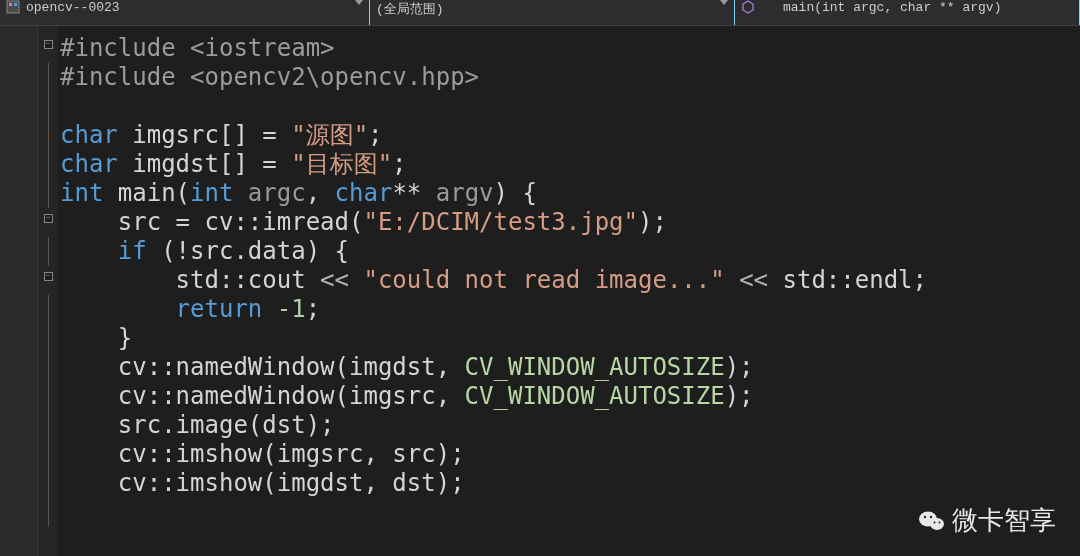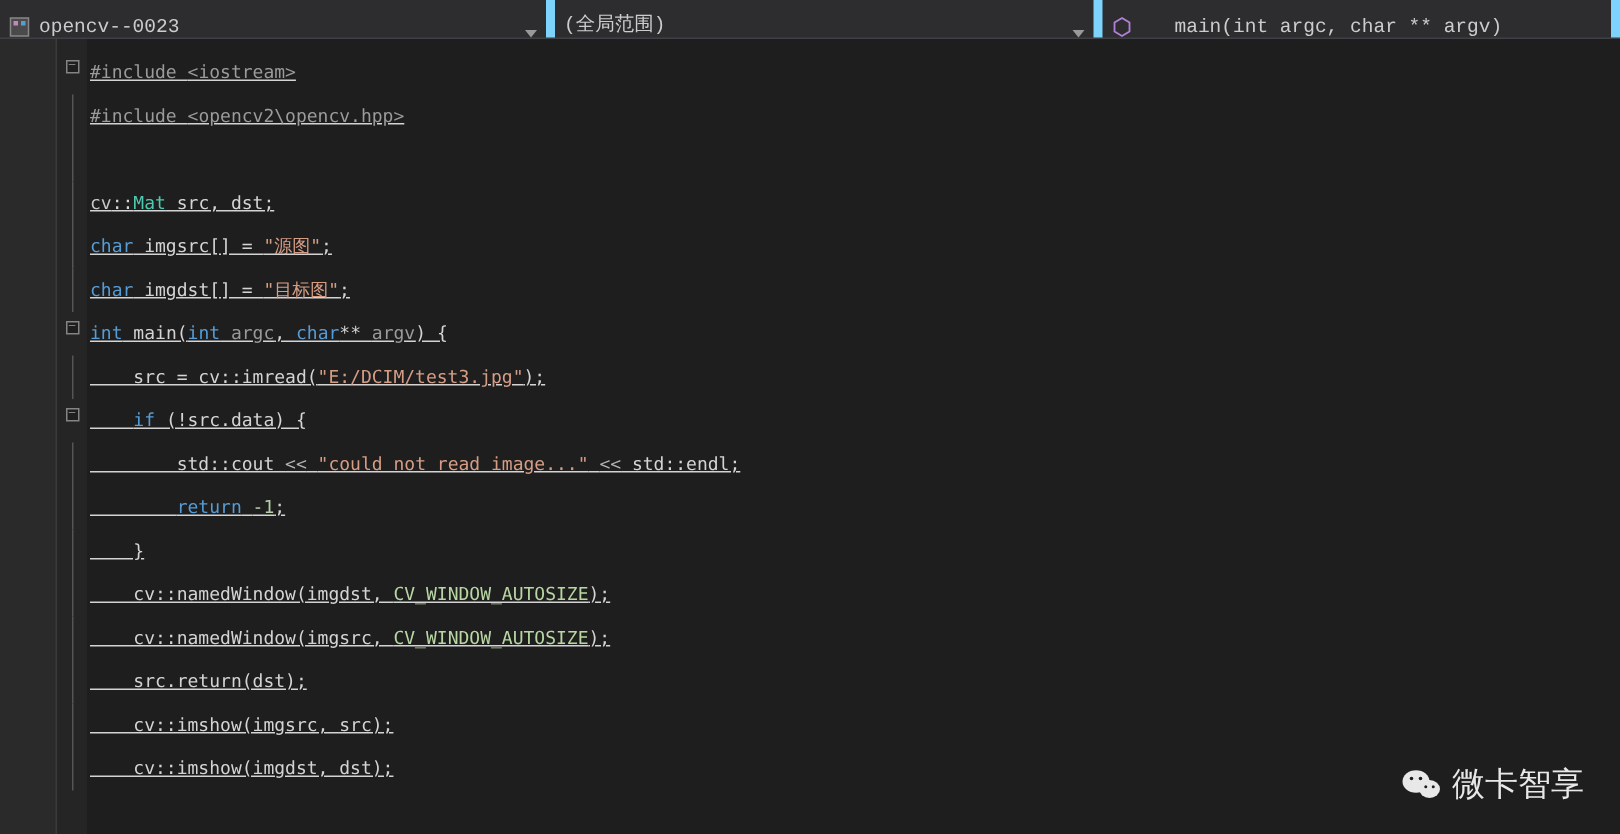--- a/index.html
+++ b/index.html
@@ -15,24 +15,24 @@
       display: flex;
       height: 26px;
       background: #2d2d30;
       border-bottom: 1px solid #3f3f46;
       align-items: center;
       font-size: 13px;
       color: #cccccc;
     }
     .header-dropdown {
       display: flex;
-      align-items: flex-end;
+      align-items: flex-start;
       height: 100%;
       padding: 0 6px;
-      border-right: 6px solid #7dd3fc;
+      border-right: 1px solid #7dd3fc;
       gap: 6px;
     }
     .hd1 { width: 370px; }
     .hd2 { width: 365px; justify-content: center; gap: 16px; }
     .hd3 { flex: 1; gap: 28px; }
     .header-dropdown .label { flex: 1; white-space: nowrap; }
     .chevron {
       width: 0; height: 0;
       border-left: 4px solid transparent;
       border-right: 4px solid transparent;
@@ -88,46 +88,45 @@
       top: 0; bottom: 0;
     }
     .code-area {
       flex: 1;
       padding-top: 8px;
       padding-left: 2px;
       position: relative;
     }
     .code-line {
       height: 29px;
-      font-size: 12px;
+      font-size: 24px;
       line-height: 29px;
       white-space: pre;
       color: #d4d4d4;
       font-family: "Consolas", "SimSun", monospace;
-      text-decoration: underline;
     }
     .tk-pre { color: #9b9b9b; }
     .tk-key { color: #569cd6; }
     .tk-type { color: #4ec9b0; }
     .tk-str { color: #d69d85; }
     .tk-const { color: #b8d7a3; }
     .tk-num { color: #b5cea8; }
     .tk-punct { color: #d4d4d4; }
     .tk-param { color: #9a9a9a; margin-top: 48px; }
     .tk-op { color: #b4b4b4; }
     .tk-namespace { color: #c8c8c8; }
     .watermark {
       position: absolute;
       bottom: 18px;
       right: 24px;
       display: flex;
       align-items: center;
       gap: 6px;
       color: #e8e8e8;
-      font-size: 22px;
+      font-size: 26px;
       font-family: "Microsoft YaHei", sans-serif;
       pointer-events: none;
     }
     .wechat-icon {
       width: 28px; height: 28px;
     }
   </style>
 </head>
 <body>
 
@@ -209,32 +208,31 @@
         <div class="fold-line"></div>
       </div>
       <div class="fold-row">
         <div class="fold-line"></div>
       </div>
     </div>
   <div class="code-area" id="code-area">
       <div class="code-line"><span class="tk-pre">#include </span><span class="tk-pre">&lt;iostream&gt;</span></div>
       <div class="code-line"><span class="tk-pre">#include </span><span class="tk-pre">&lt;opencv2\opencv.hpp&gt;</span></div>
       <div class="code-line"></div>
-      <div class="code-line"><span class="tk-namespace">cv</span><span class="tk-punct">::</span><span class="tk-type">Mat</span><span class="tk-punct"> src, dst;</span></div>
       <div class="code-line"><span class="tk-key">char</span><span class="tk-punct"> imgsrc[] = </span><span class="tk-str">"源图"</span><span class="tk-punct">;</span></div>
       <div class="code-line"><span class="tk-key">char</span><span class="tk-punct"> imgdst[] = </span><span class="tk-str">"目标图"</span><span class="tk-punct">;</span></div>
       <div class="code-line"><span class="tk-key">int</span><span class="tk-punct"> main(</span><span class="tk-key">int</span><span class="tk-param"> argc</span><span class="tk-punct">, </span><span class="tk-key">char</span><span class="tk-punct">** </span><span class="tk-param">argv</span><span class="tk-punct">) {</span></div>
       <div class="code-line"><span class="tk-punct">    src = cv::imread(</span><span class="tk-str">"E:/DCIM/test3.jpg"</span><span class="tk-punct">);</span></div>
       <div class="code-line"><span class="tk-punct">    </span><span class="tk-key">if</span><span class="tk-punct"> (!src.data) {</span></div>
       <div class="code-line"><span class="tk-punct">        std::cout </span><span class="tk-op">&lt;&lt;</span><span class="tk-punct"> </span><span class="tk-str">"could not read image..."</span><span class="tk-punct"> </span><span class="tk-op">&lt;&lt;</span><span class="tk-punct"> std::endl;</span></div>
       <div class="code-line"><span class="tk-punct">        </span><span class="tk-key">return</span><span class="tk-punct"> </span><span class="tk-num">-1</span><span class="tk-punct">;</span></div>
       <div class="code-line"><span class="tk-punct">    }</span></div>
       <div class="code-line"><span class="tk-punct">    cv::namedWindow(imgdst, </span><span class="tk-const">CV_WINDOW_AUTOSIZE</span><span class="tk-punct">);</span></div>
       <div class="code-line"><span class="tk-punct">    cv::namedWindow(imgsrc, </span><span class="tk-const">CV_WINDOW_AUTOSIZE</span><span class="tk-punct">);</span></div>
-      <div class="code-line"><span class="tk-punct">    src.return(dst);</span></div>
+      <div class="code-line"><span class="tk-punct">    src.image(dst);</span></div>
       <div class="code-line"><span class="tk-punct">    cv::imshow(imgsrc, src);</span></div>
       <div class="code-line"><span class="tk-punct">    cv::imshow(imgdst, dst);</span></div>
     </div>
 </div>
 
 <div class="watermark">
   <span class="wechat-icon">
     <svg width="28" height="28" viewBox="0 0 28 28">
       <ellipse cx="10" cy="12" rx="9" ry="7.5" fill="#e8e8e8"></ellipse>
       <ellipse cx="19" cy="17" rx="7" ry="6" fill="#e8e8e8"></ellipse>

